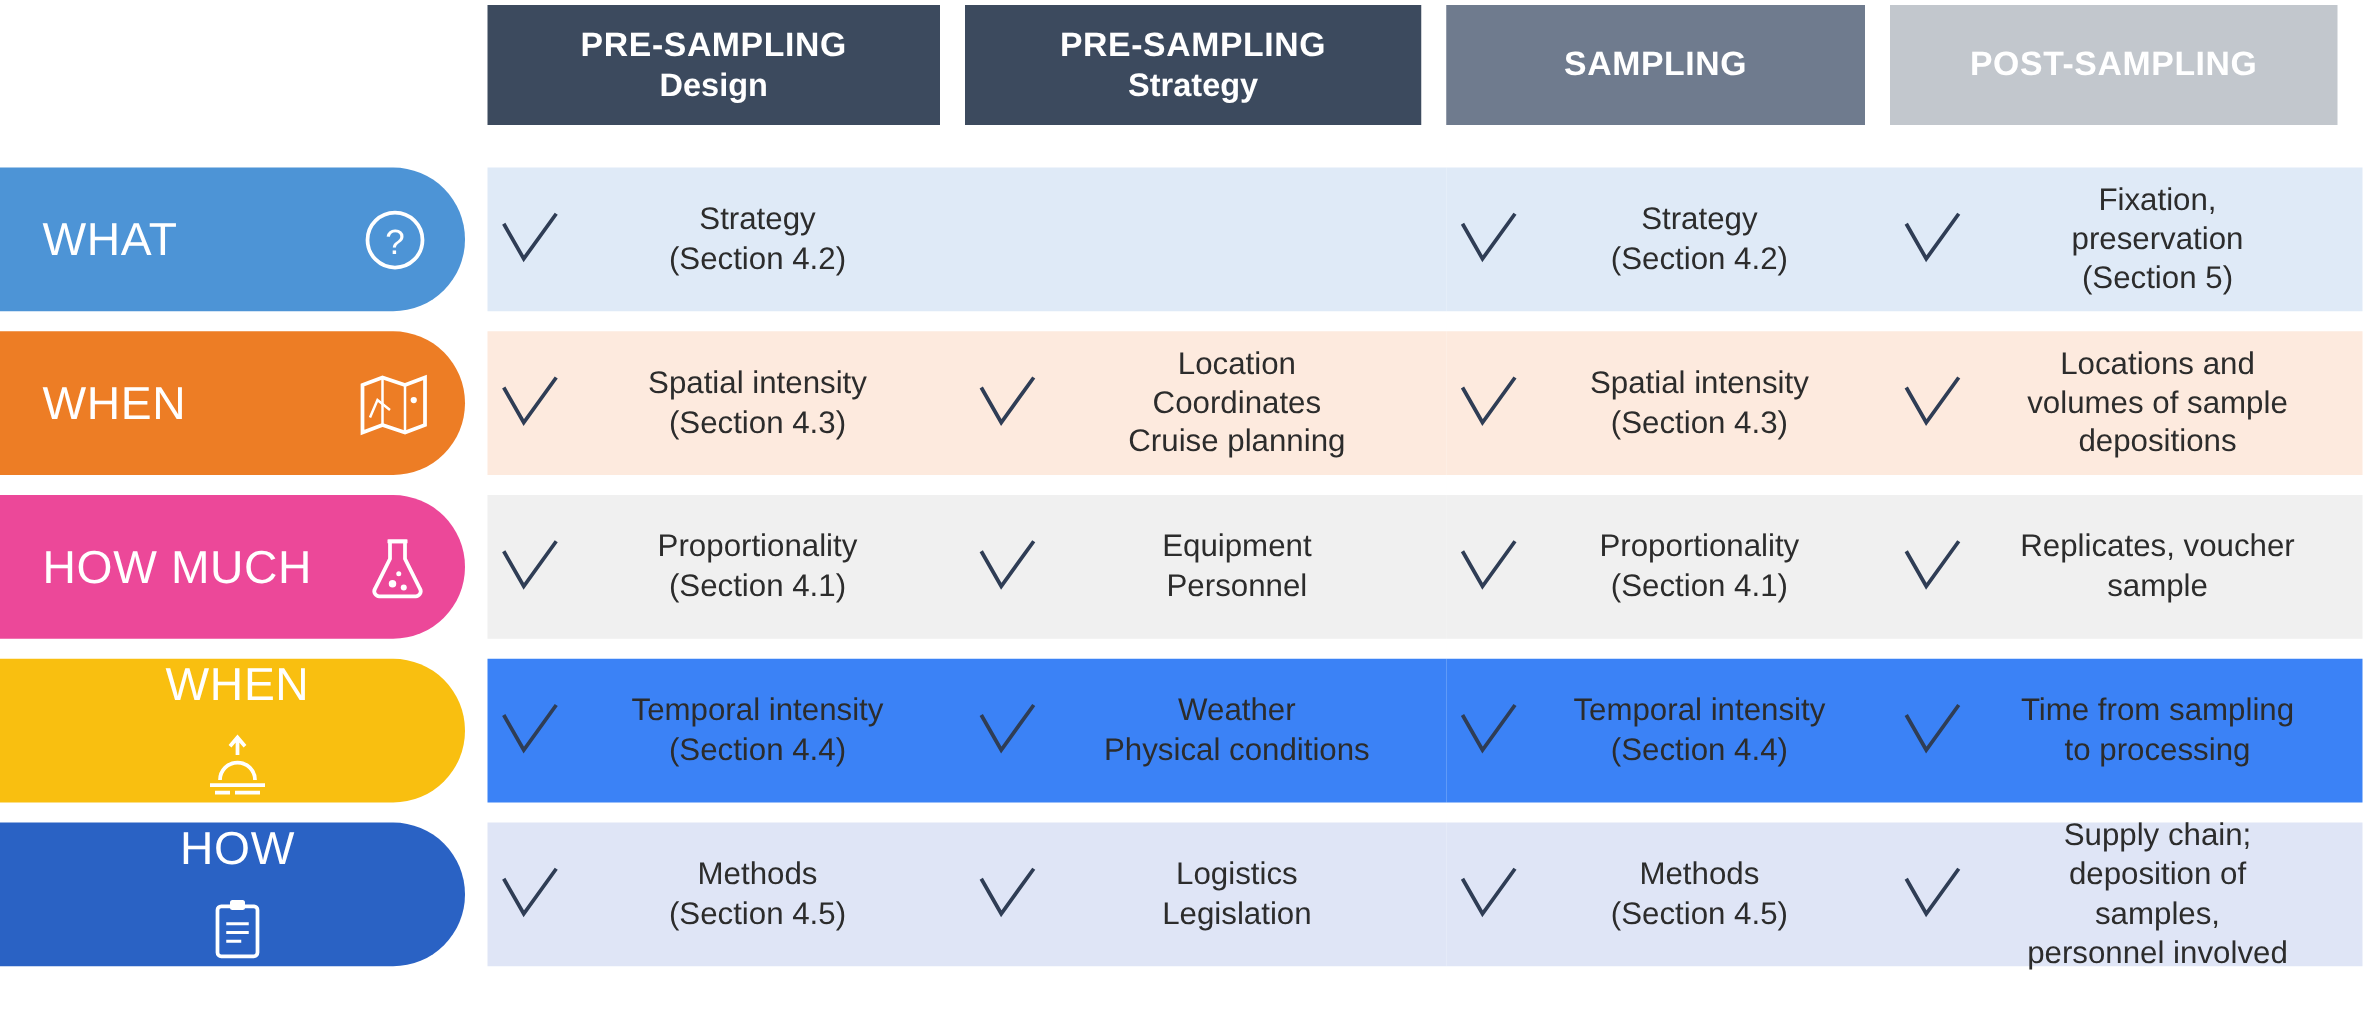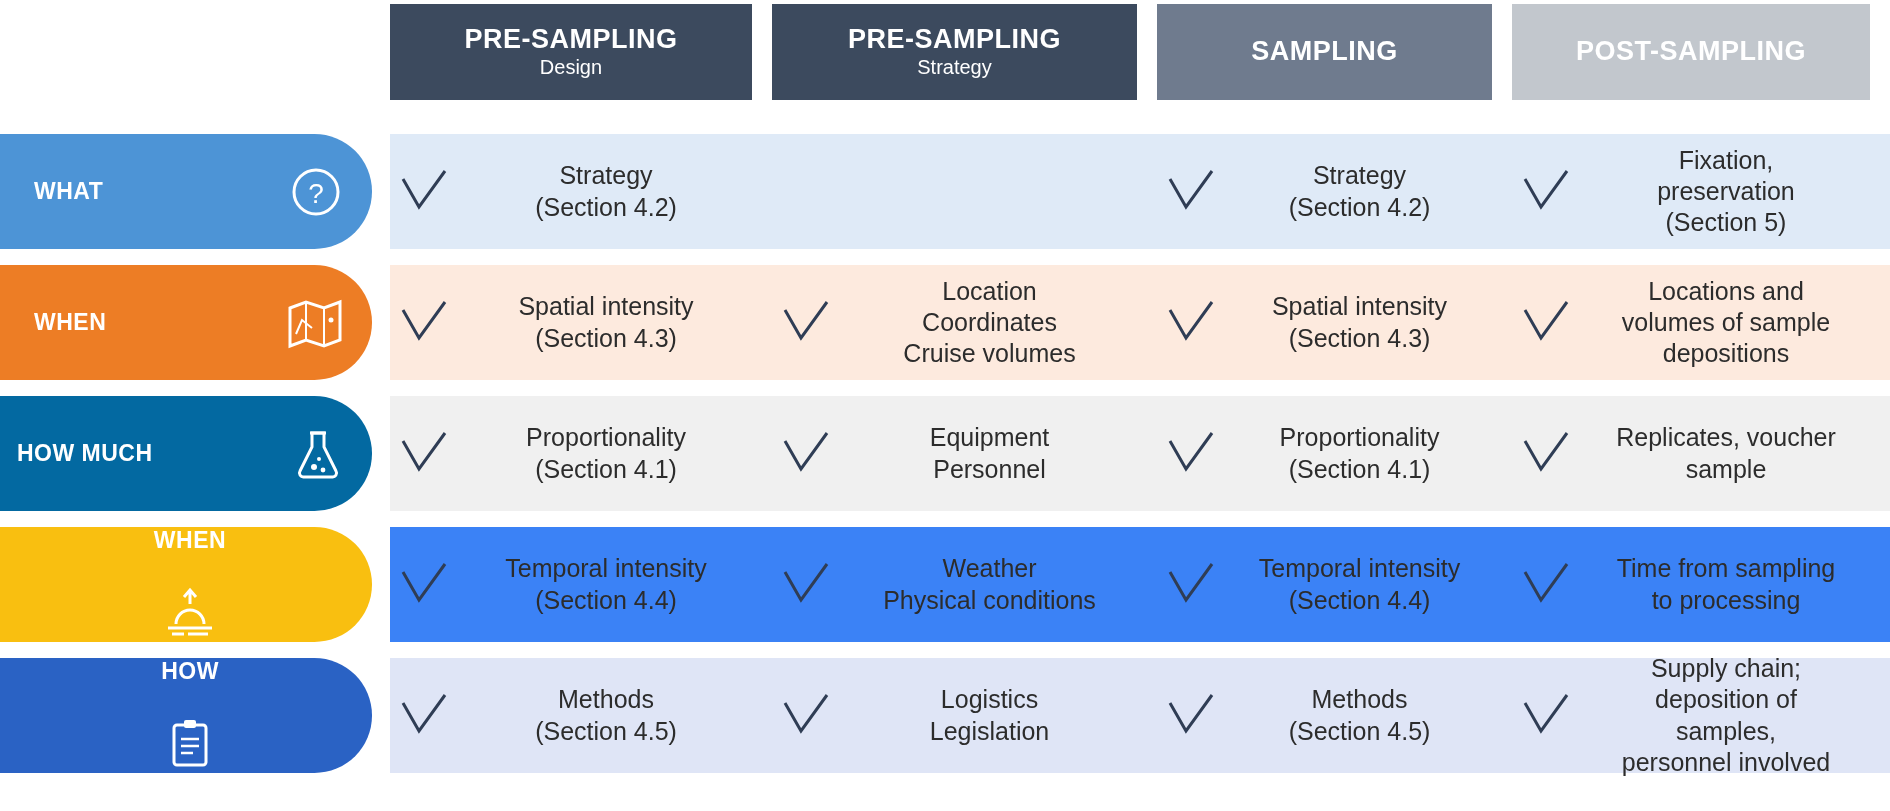--- a/index.html
+++ b/index.html
@@ -44,48 +44,48 @@
     color: #ffffff;
     text-align: center;
     line-height: 1.18;
   }
   .hdr .l1 {
     font-size: 27px;
     font-weight: bold;
     letter-spacing: 0.5px;
   }
   .hdr .l2 {
-    font-size: 20px;
-    font-weight: normal;
+    font-size: 26px;
+    font-weight: bold;
   }
   .hdr-dark { background: #3c4a5e; }
   .hdr-mid  { background: #6f7b8e; }
   .hdr-light{ background: #c2c7cd; justify-content: center; }
   .hdr-spacer { background: transparent; }
 
   
   .pill {
     margin: 8px 18px 8px 0;
     border-radius: 0 60px 60px 0;
     display: flex;
     align-items: center;
     justify-content: space-between;
     padding: 0 26px 0 34px;
     color: #ffffff;
     box-sizing: border-box;
   }
   .pill .ptxt {
-    font-size: 23px;
-    font-weight: bold;
+    font-size: 37px;
+    font-weight: normal;
     letter-spacing: 0.5px;
     white-space: nowrap;
   }
   .pill-what  { background: #4d94d6; }
   .pill-where { background: #ed7d25; }
-  .pill-much  { background: #0369a1; padding-left: 17px; }
+  .pill-much  { background: #ec4899; }
   .pill-when  { background: #f9bf10; flex-direction: column; }
   .pill-how   { background: #2a62c4; flex-direction: column; }
 
   .pill .icon { flex: 0 0 auto; display: flex; align-items: center; }
 
   
   .cell {
     display: flex;
     align-items: center;
     justify-content: flex-start;
@@ -210,21 +210,21 @@
     </div>
 
     <div class="cell bg-where">
       <span class="tick">
         <svg width="50" height="46" viewBox="0 0 50 46">
             <polyline points="4,10 20,38 46,2" fill="none" stroke="#2f3d55" stroke-width="3"></polyline>
           </svg>
       </span>
       <span class="txt" style="white-space:pre-line">Location
 Coordinates
-Cruise volumes</span>
+Cruise planning</span>
     </div>
 
     <div class="cell bg-where">
       <span class="tick">
         <svg width="50" height="46" viewBox="0 0 50 46">
             <polyline points="4,10 20,38 46,2" fill="none" stroke="#2f3d55" stroke-width="3"></polyline>
           </svg>
       </span>
       <span class="txt" style="white-space:pre-line">Spatial intensity
 (Section 4.3)</span>

